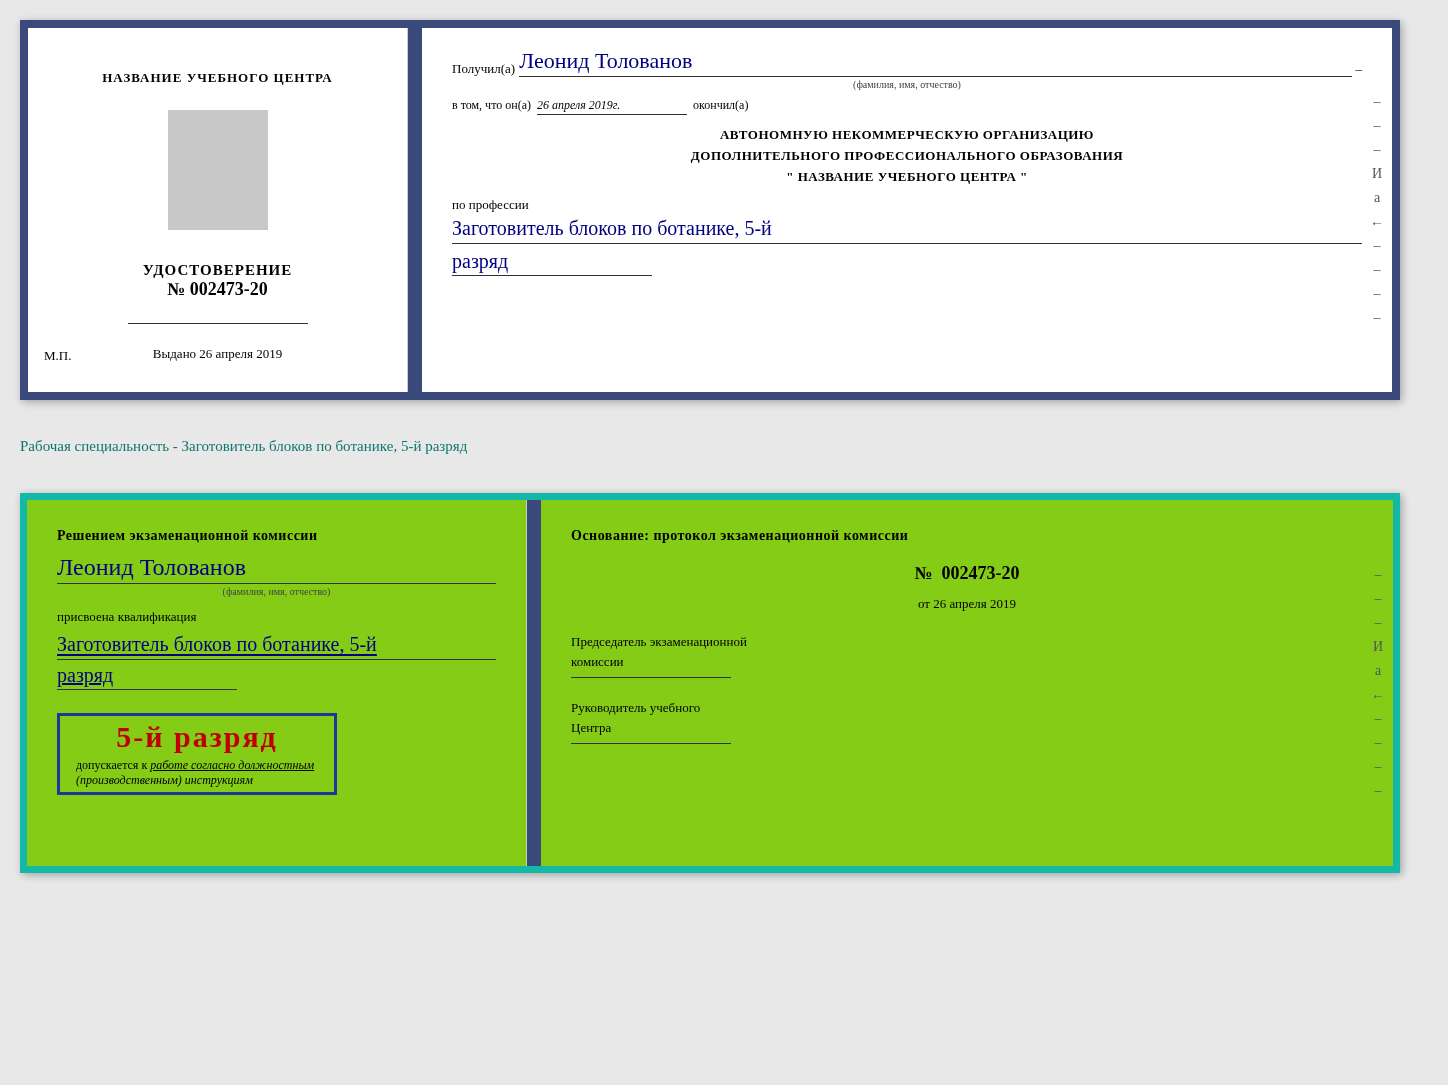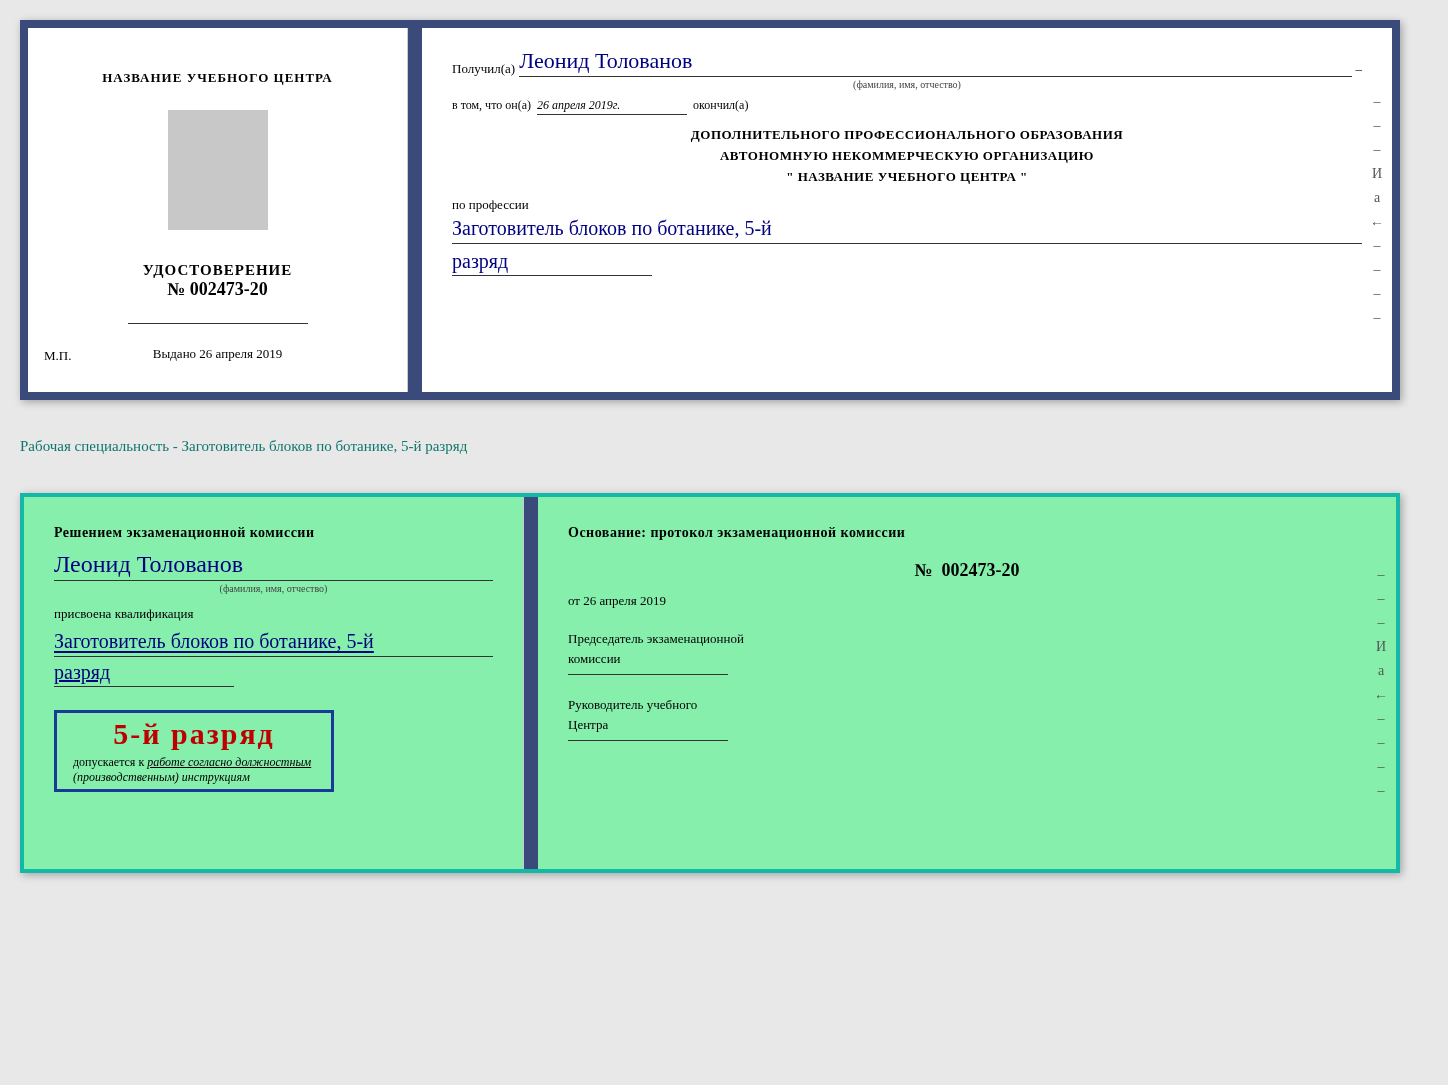--- a/index.html
+++ b/index.html
@@ -196,22 +196,22 @@
     
     .specialty-label {
       font-size: 15px;
       color: #0f766e;
       padding: 4px 0;
     }
 
     
     .qual-doc {
       display: flex;
-      border: 4px solid #14b8a6;
-      background: #86efac;
+      border: 7px solid #14b8a6;
+      background: #84cc16;
       width: 1380px;
       min-height: 380px;
       position: relative;
       box-shadow: 2px 2px 8px rgba(0,0,0,0.3);
     }
 
     .qual-left {
       width: 500px;
       flex-shrink: 0;
       padding: 25px 30px;
@@ -315,20 +315,21 @@
     .protocol-number {
       font-size: 18px;
       font-weight: bold;
       text-align: center;
       margin-bottom: 12px;
     }
 
     .ot-line {
       font-size: 13px;
       margin-bottom: 20px;
+      text-align: center;
     }
 
     .chairman-section {
       margin-bottom: 20px;
     }
 
     .chairman-label {
       font-size: 13px;
       line-height: 1.5;
       margin-bottom: 6px;
@@ -398,22 +399,22 @@
       </div>
       <div class="small-label">(фамилия, имя, отчество)</div>
 
       <div class="vtom-line">
         <span>в том, что он(а)</span>
         <span class="vtom-date">26 апреля 2019г.</span>
         <span>окончил(а)</span>
       </div>
 
       <div class="org-block">
+        <div>АВТОНОМНУЮ НЕКОММЕРЧЕСКУЮ ОРГАНИЗАЦИЮ</div>
         <div>ДОПОЛНИТЕЛЬНОГО ПРОФЕССИОНАЛЬНОГО ОБРАЗОВАНИЯ</div>
-        <div>АВТОНОМНУЮ НЕКОММЕРЧЕСКУЮ ОРГАНИЗАЦИЮ</div>
         <div>" НАЗВАНИЕ УЧЕБНОГО ЦЕНТРА "</div>
       </div>
 
       <div class="profession-label">по профессии</div>
       <div class="profession-value">Заготовитель блоков по ботанике, 5-й</div>
       <div class="razryad-value">разряд</div>
 
       <div class="right-decoration">
         <span class="dash-item">–</span>
         <span class="dash-item">–</span>

